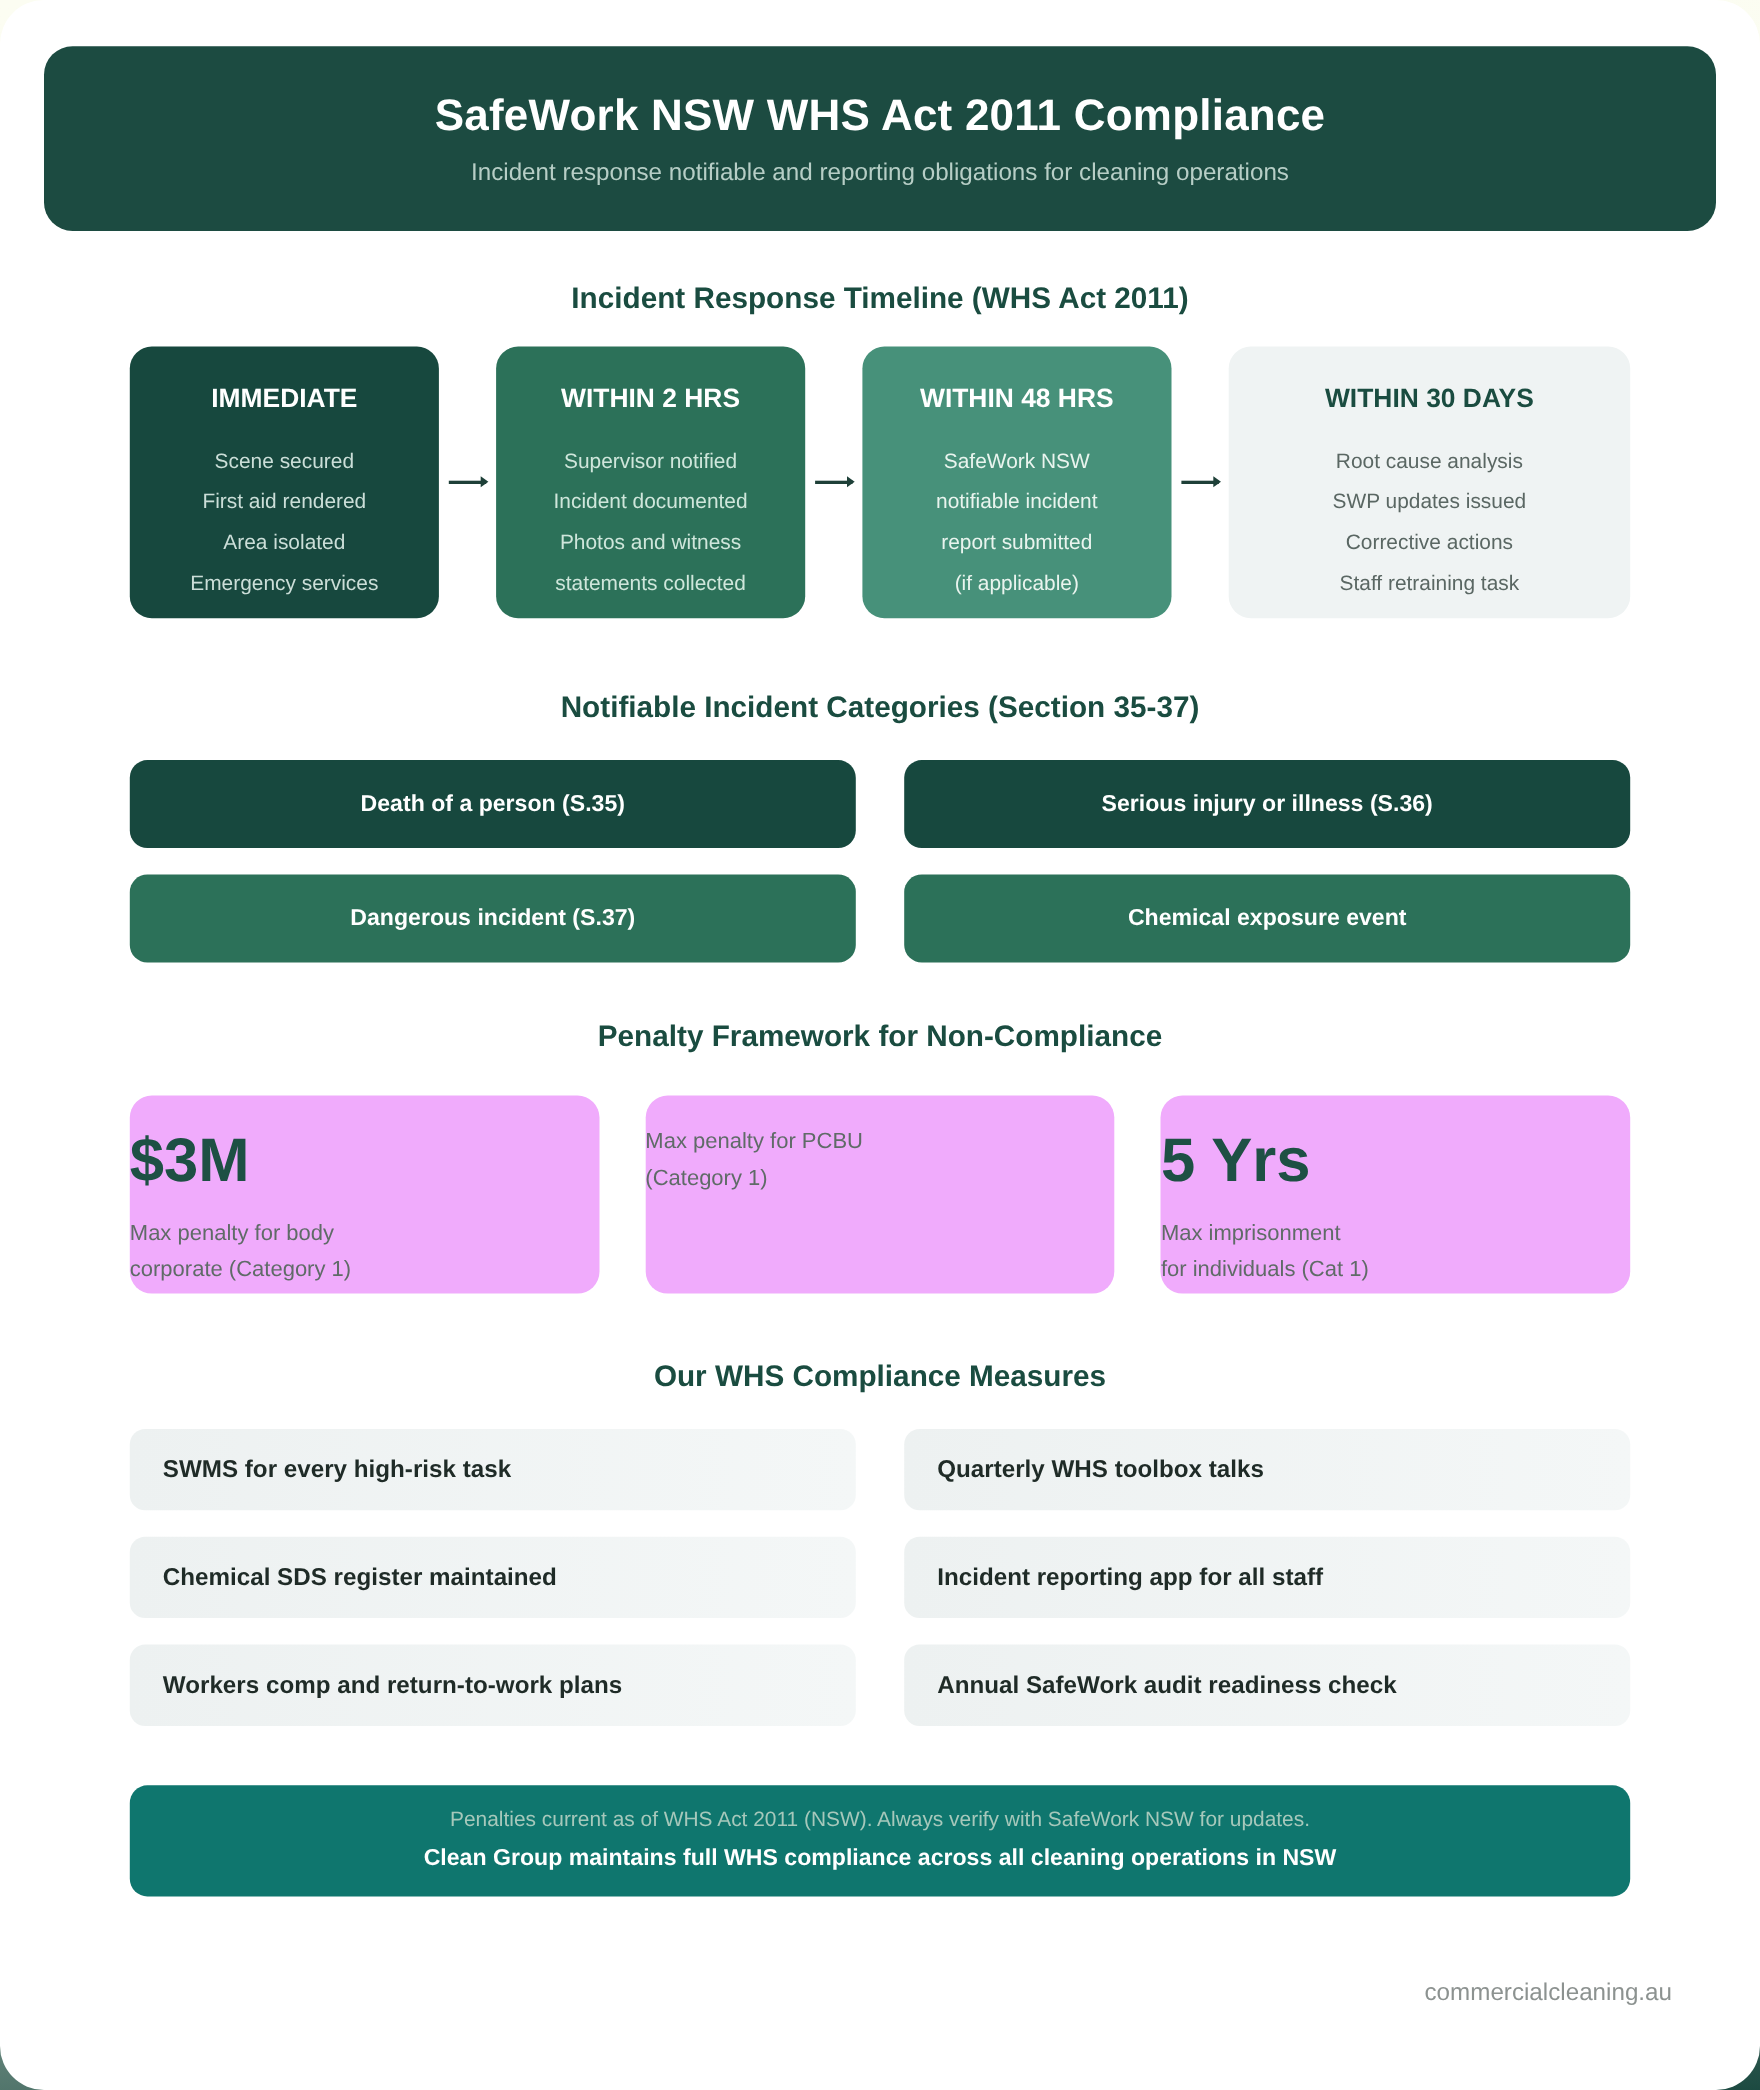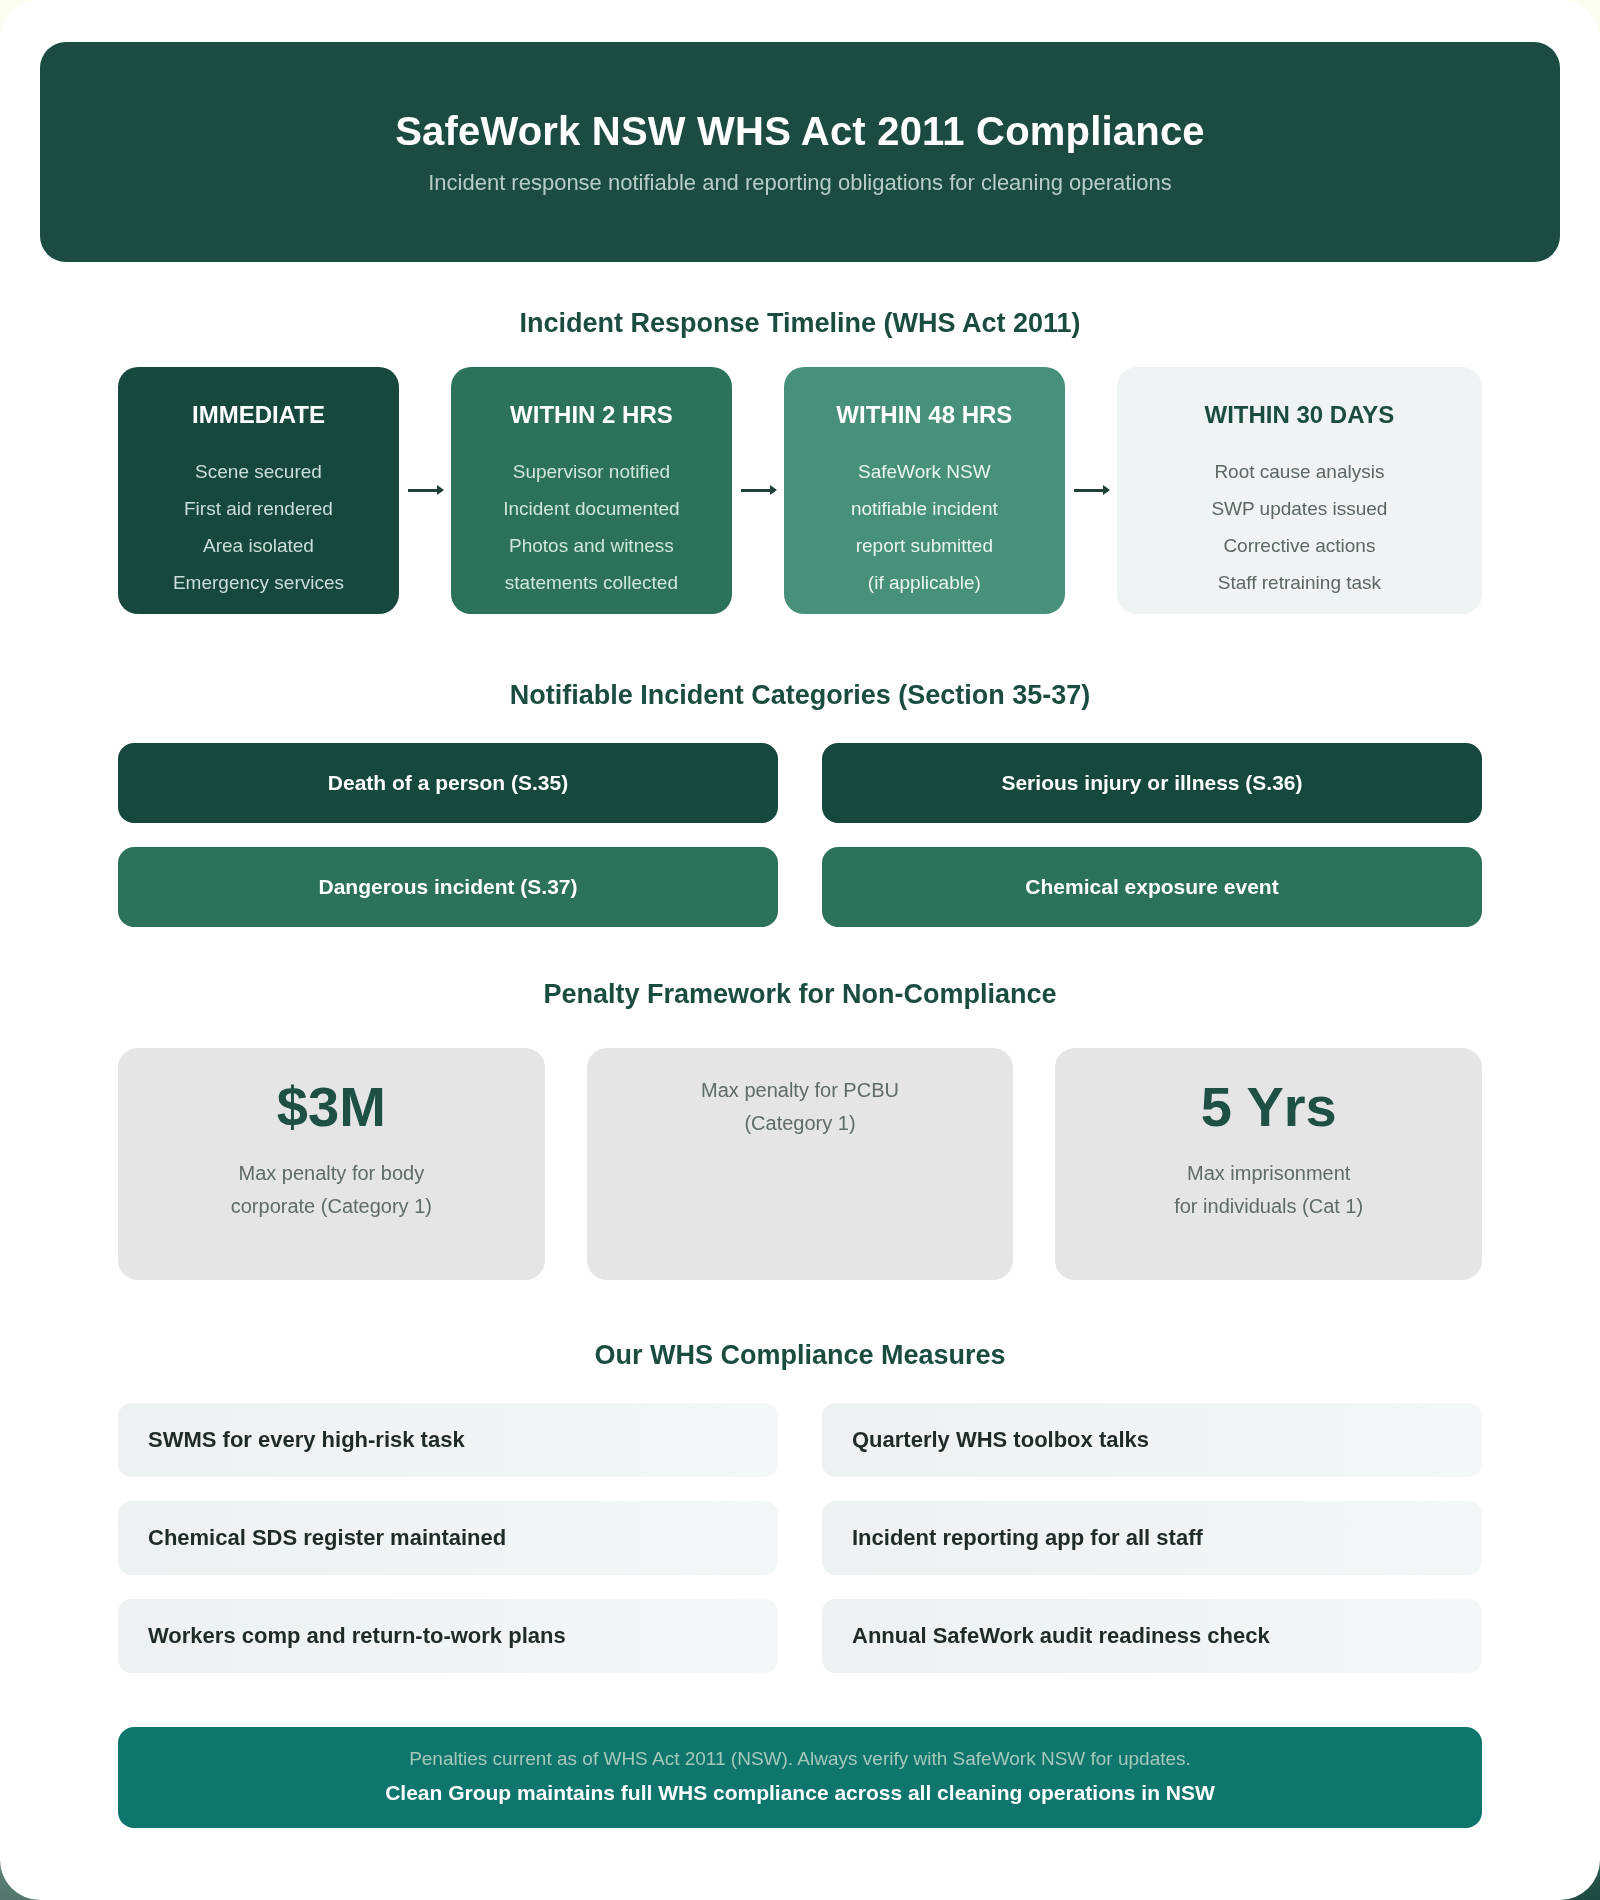--- a/index.html
+++ b/index.html
@@ -11,21 +11,21 @@
   }
   .page{
     position:absolute;inset:0;
     background:#ffffff;
     border-radius:40px;
     overflow:hidden;
   }
   
   .header{
     margin:42px 40px 0 40px;
-    height:220px;
+    height:168px;
     background:#1c4b41;
     border-radius:26px;
     display:flex;flex-direction:column;align-items:center;justify-content:center;
     text-align:center;
   }
   .header h1{
     margin:0 0 6px 0;
     color:#ffffff;font-size:40px;font-weight:bold;letter-spacing:.2px;
   }
   .header .subtitle{
@@ -70,22 +70,22 @@
   .cat-grid{
     display:grid;grid-template-columns:1fr 1fr;column-gap:44px;row-gap:24px;
   }
   .cat-card{
     height:80px;border-radius:16px;display:flex;align-items:center;justify-content:center;
     color:#ffffff;font-size:21px;font-weight:bold;
   }
   
   .pen-row{display:flex;gap:42px;}
   .pen-card{
-    flex:1 1 0;height:232px;background:#e5e5e5;border-radius:20px;
-    text-align:center;box-sizing:border-box;padding-top:26px;
+    flex:1 1 0;height:180px;background:#f0abfc;border-radius:20px;
+    text-align:left;box-sizing:border-box;padding-top:26px;
   }
   .pen-value{color:#1e5044;font-size:56px;font-weight:bold;margin-bottom:18px;}
   .pen-sub div{color:#5f6b67;font-size:20px;line-height:33px;}
   
   .meas-grid{
     display:grid;grid-template-columns:1fr 1fr;column-gap:44px;row-gap:24px;
   }
   .meas-item{
     height:74px;border-radius:14px;
     background:linear-gradient(90deg,#edf1f1,#f4f7f7);

